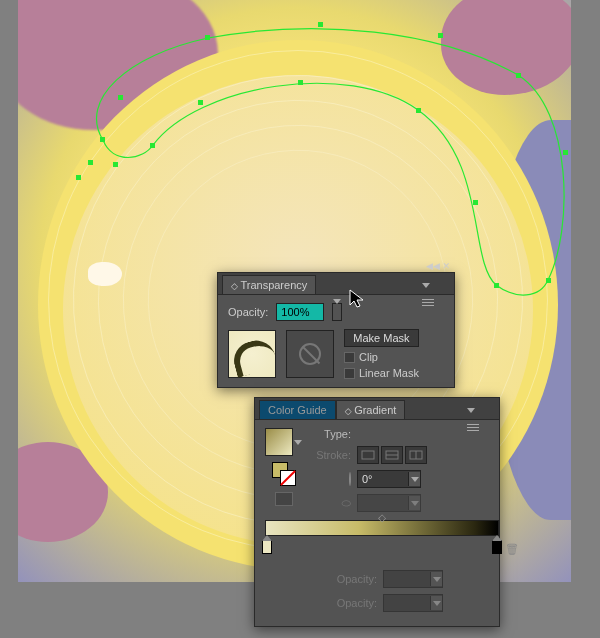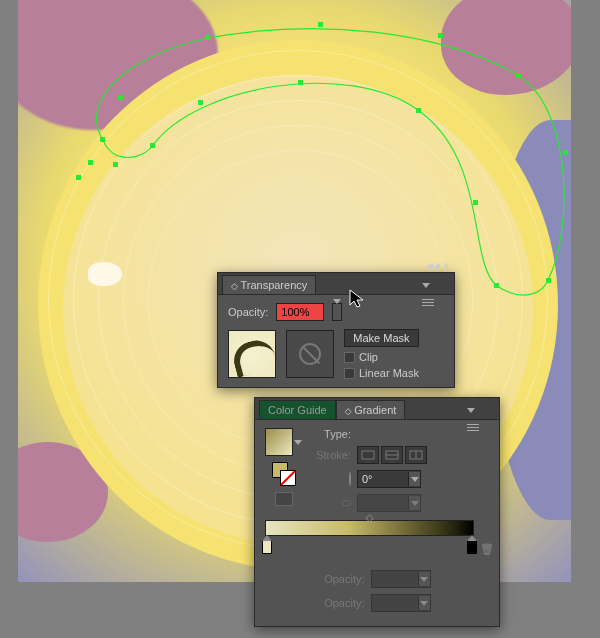--- a/index.html
+++ b/index.html
@@ -17,44 +17,44 @@
   .blob-yellow-main { position:absolute; width:520px; height:530px; left:20px; top:40px; background:#f5e270; border-radius:50%;}
   .blob-yellow-in { position:absolute; width:470px; height:470px; left:45px; top:75px; background:radial-gradient(circle at 50% 40%, #f4e5bb, #f5e280); border-radius:50%;}
   .swirl { position:absolute; width:500px; height:500px; left:30px; top:50px; border:1px solid rgba(255,255,240,0.35); border-radius:50%;}
   .white-spot { position:absolute; width:34px; height:24px; left:70px; top:262px; background:#fff8e8; border-radius:40% 50% 50% 40%;}
 
   .selection-path { position:absolute; left:0; top:0; pointer-events:none; }
 
   .panel { position:absolute; background:#535353; border:1px solid #2a2a2a; box-shadow:0 3px 12px rgba(0,0,0,0.5);}
   .panel-tabbar { height:22px; background:#414141; display:flex; align-items:center; padding:0 4px; border-bottom:1px solid #2a2a2a; position:relative;}
   .panel-tab { padding:3px 8px; background:#535353; border:1px solid #2a2a2a; border-bottom:none; font-size:11px; color:#ddd; margin-top:2px;}
-  .panel-tab.inactive { background:#14532d; color:#999;}
+  .panel-tab.inactive { background:#0c4a6e; color:#999;}
   .panel-menu-icon { position:absolute; right:20px; top:5px; width:12px; height:10px; }
   .panel-collapse { position:absolute; right:4px; top:-12px; color:#ccc; font-size:9px; display:flex; gap:4px;}
   .panel-body { padding:8px 10px; }
 
   .dropdown { display:inline-flex; align-items:center; background:#3a3a3a; border:1px solid #222; height:18px; padding:0 4px; min-width:70px; position:relative;}
   .dropdown .dd-label { flex:1; color:#ddd; font-size:11px;}
   .dropdown .dd-arrow { width:12px; height:14px; background:#555; border-left:1px solid #222; display:flex; align-items:center; justify-content:center; margin-right:-4px;}
-  .input-num { background:#ef4444; color:#000; border:1px solid #222; height:18px; width:48px; text-align:left; padding:0 4px; font-size:11px;}
+  .input-num { background:#14b8a6; color:#000; border:1px solid #222; height:18px; width:48px; text-align:left; padding:0 4px; font-size:11px;}
 
   .trans-row1 { display:flex; align-items:center; gap:8px; margin-bottom:8px;}
   .trans-row2 { display:flex; align-items:center; gap:10px;}
   .thumb-box { width:48px; height:48px; background:#ddd; border:1px solid #222; display:flex;}
   .thumb-swirl { width:100%; height:100%; background:radial-gradient(circle at 50% 50%, #f5f0d0, #efe9c0); position:relative;}
   .thumb-swirl::after{content:''; position:absolute; width:36px; height:26px; left:4px; top:10px; border:6px solid #3a3815; border-bottom:none; border-right:none; border-radius:20px 20px 0 0; transform:rotate(-15deg);}
   .knockout-box { width:48px; height:48px; border:1px solid #222; display:flex; align-items:center; justify-content:center; background:#494949;}
   .no-circle { width:22px; height:22px; border:2px solid #777; border-radius:50%; position:relative;}
   .no-circle::after { content:''; position:absolute; width:24px; height:2px; background:#777; top:9px; left:-2px; transform:rotate(45deg);}
   .trans-buttons { display:flex; flex-direction:column; gap:4px;}
   .btn { background:#3a3a3a; border:1px solid #222; padding:2px 8px; color:#ddd; font-size:11px; text-align:center; min-width:72px;}
   .chk-row { display:flex; align-items:center; gap:4px; color:#777; font-size:11px;}
   .chk { width:11px; height:11px; border:1px solid #666; background:#3a3a3a;}
 
-  .gradient-panel .panel-body { padding:8px 25px 14px 10px;}
+  .gradient-panel .panel-body { padding:8px 0 14px 10px;}
   .grad-top { display:flex; gap:8px; margin-bottom:8px;}
   .grad-swatch-col { display:flex; flex-direction:column; gap:6px; align-items:center;}
   .grad-thumb { width:28px; height:28px; background:linear-gradient(135deg, #9a8d48, #ede9c0); border:1px solid #222;}
   .grad-thumb-dd { width:10px; height:28px; display:flex; align-items:center; justify-content:center;}
   .swatch-set { width:24px; height:24px; position:relative;}
   .swatch-f { position:absolute; width:16px; height:16px; background:#c7bb68; border:1px solid #000; left:0; top:0;}
   .swatch-b { position:absolute; width:16px; height:16px; background:#fff; border:1px solid #000; right:0; bottom:0;}
   .swatch-b::after { content:''; position:absolute; width:20px; height:2px; background:#e00; top:6px; left:-3px; transform:rotate(-45deg);}
   .tiny-icon { width:18px; height:14px; border:1px solid #666; background:#444; }
   .grad-rows { flex:1; display:flex; flex-direction:column; gap:6px;}

